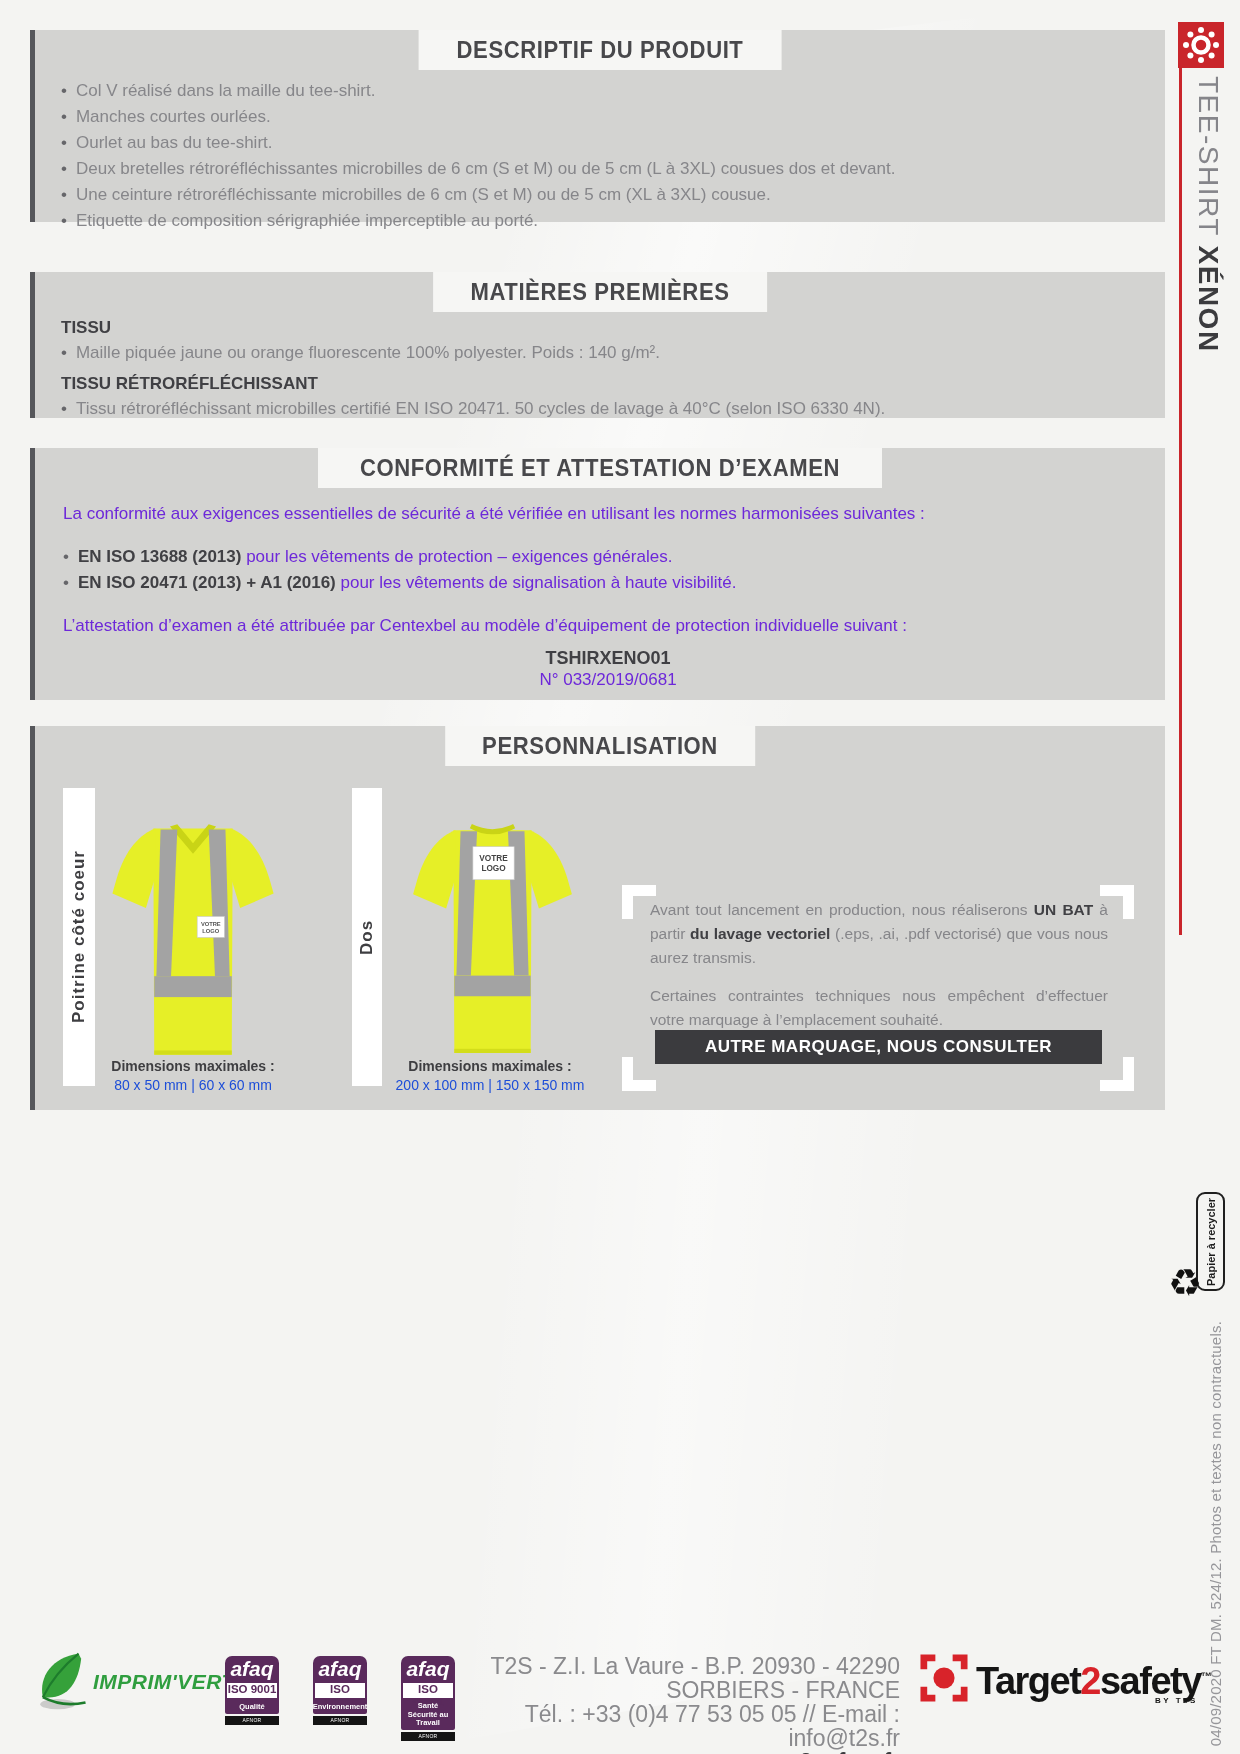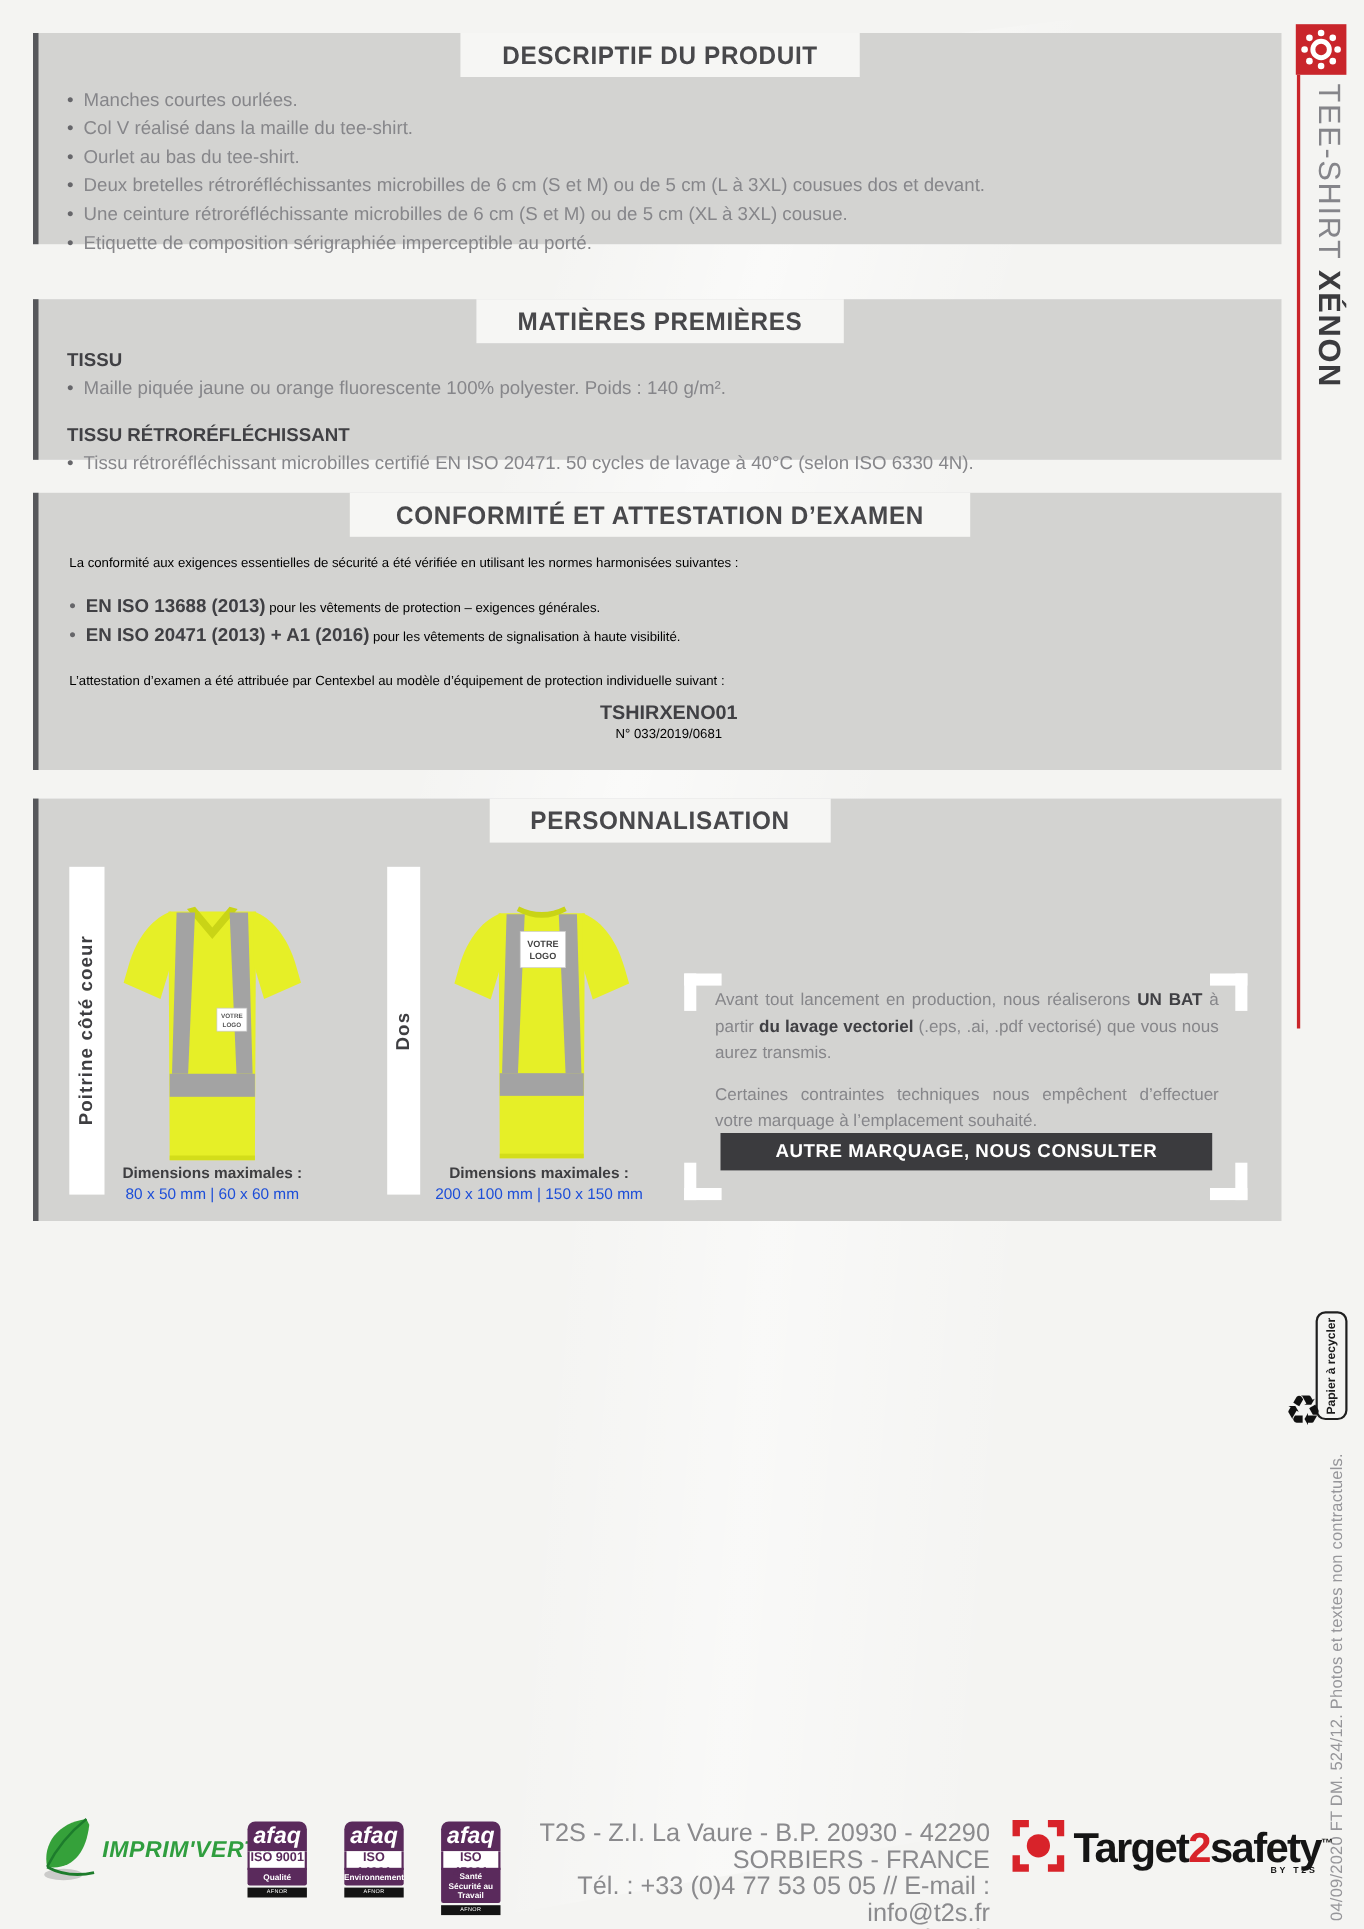--- a/index.html
+++ b/index.html
@@ -21,21 +21,21 @@
   .plate { position:absolute; top:0; left:50%; transform:translateX(-50%);
            background:#f6f6f4; height:40px; display:flex; align-items:center;
            padding:0 32px; white-space:nowrap; }
   .plate span { font-size:23px; font-weight:bold; color:#48484b; letter-spacing:.6px;
                 display:inline-block; transform:scaleX(.96); }
 
   .bli { display:flex; font-size:17px; color:#86868a; line-height:26px; }
   .bli::before { content:"•"; color:#66666a; margin-right:9px; font-size:17px; }
   .bd { font-weight:bold; color:#404044; }
   .h-bold { font-size:17px; font-weight:bold; color:#404044; }
-  .body-txt { font-size:12px; color:#000000; }
+  .body-txt { font-size:17px; color:#6d28d9; }
 
   
   .strip { position:absolute; background:#ffffff; writing-mode:vertical-rl; transform:rotate(180deg);
            display:flex; align-items:center; justify-content:center;
            font-weight:bold; font-size:17px; color:#3e3e41; letter-spacing:1px; }
   .dims { position:absolute; text-align:center; }
   .dims .dl { font-size:14px; font-weight:bold; color:#3e3e41; }
   .dims .dv { font-size:14px; color:#1d4ed8; margin-top:3px; }
 
   .brk { position:absolute; width:34px; height:34px; }
@@ -102,24 +102,24 @@
 
   <div class="swoosh sw-a"></div>
   <div class="swoosh sw-b"></div>
 
   <section class="box" style="top:30px; height:192px;">
     <div class="plate">
       <span>DESCRIPTIF DU PRODUIT</span>
     </div>
     <div style="position:absolute; left:26px; top:48px; width:1080px;">
       <div class="bli">
+          <span>Col V réalisé dans la maille du tee-shirt.</span>
+        </div>
+      <div class="bli">
           <span>Manches courtes ourlées.</span>
-        </div>
-      <div class="bli">
-          <span>Col V réalisé dans la maille du tee-shirt.</span>
         </div>
       <div class="bli">
           <span>Ourlet au bas du tee-shirt.</span>
         </div>
       <div class="bli">
           <span>Deux bretelles rétroréfléchissantes microbilles de 6 cm (S et M) ou de 5 cm (L à 3XL) cousues dos et devant.</span>
         </div>
       <div class="bli">
           <span>Une ceinture rétroréfléchissante microbilles de 6 cm (S et M) ou de 5 cm (XL à 3XL) cousue.</span>
         </div>
@@ -131,21 +131,21 @@
 
   <section class="box" style="top:272px; height:146px;">
     <div class="plate">
       <span>MATIÈRES PREMIÈRES</span>
     </div>
     <div style="position:absolute; left:26px; top:46px; width:1080px;">
       <div class="h-bold">TISSU</div>
       <div class="bli" style="margin-top:2px;">
           <span>Maille piquée jaune ou orange fluorescente 100% polyester. Poids : 140 g/m².</span>
         </div>
-      <div class="h-bold" style="margin-top:20px;">TISSU RÉTRORÉFLÉCHISSANT</div>
+      <div class="h-bold" style="margin-top:8px;">TISSU RÉTRORÉFLÉCHISSANT</div>
       <div class="bli" style="margin-top:2px;">
           <span>Tissu rétroréfléchissant microbilles certifié EN ISO 20471. 50 cycles de lavage à 40°C (selon ISO 6330 4N).</span>
         </div>
     </div>
   </section>
 
   <section class="box" style="top:448px; height:252px;">
     <div class="plate">
       <span>CONFORMITÉ ET ATTESTATION D’EXAMEN</span>
     </div>

